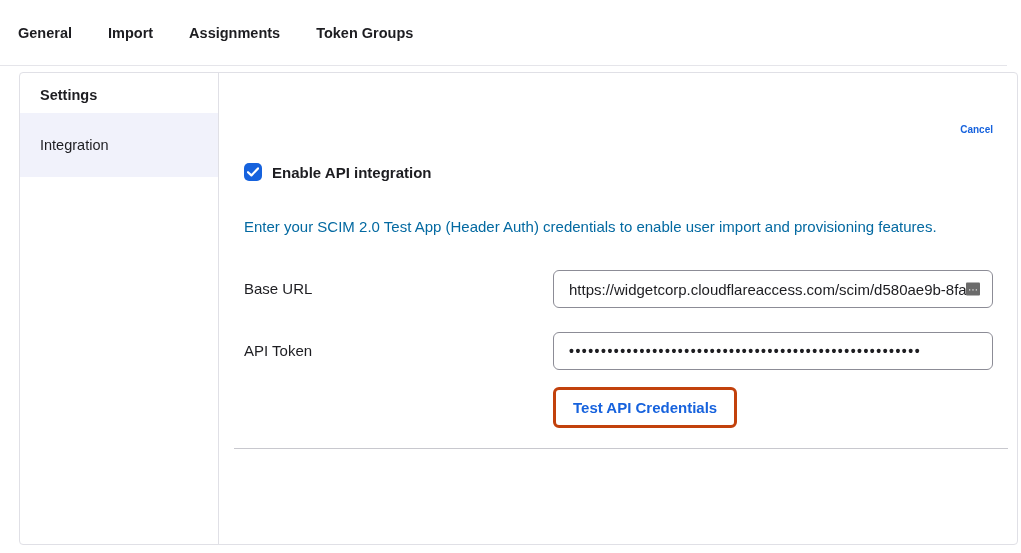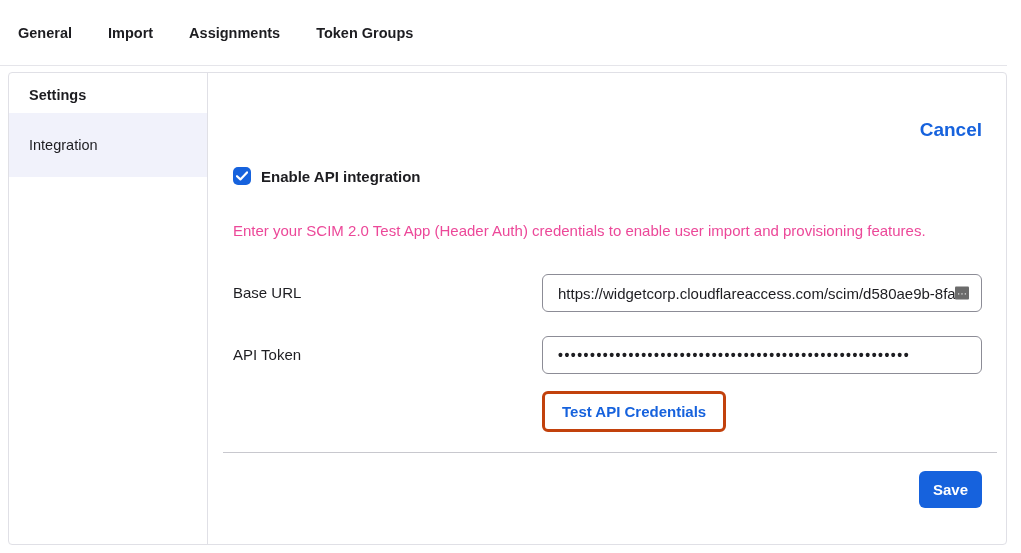--- a/index.html
+++ b/index.html
@@ -38,21 +38,21 @@
     position: absolute;
     left: 0; right: 0; bottom: -1px;
     height: 3px;
     background: #1662dd;
     border-radius: 2px;
   }
 
   
   .panel {
     position: absolute;
-    left: 8px; top: 72px;
+    left: 19px; top: 72px;
     width: 999px; height: 473px;
     border: 1px solid #e0e0e6;
     border-radius: 4px;
     background: #fff;
     display: flex;
   }
 
   
   .sidebar {
     width: 199px;
@@ -74,21 +74,21 @@
 
   
   .content {
     flex: 1;
     padding: 0 24px 0 25px;
   }
   .cancel-row { margin-top: 46px; text-align: right; }
   .cancel-link {
     color: #1662dd;
     font-weight: bold;
-    font-size: 19px;
+    font-size: 10px;
     cursor: pointer;
     text-decoration: none;
   }
 
   .checkbox-row {
     margin-top: 26px;
     display: flex;
     align-items: center;
     gap: 10px;
   }
@@ -99,21 +99,21 @@
     display: flex;
     align-items: center;
     justify-content: center;
     cursor: pointer;
     flex: none;
   }
   .checkbox-label { font-weight: bold; font-size: 15px; }
 
   .description {
     margin-top: 36px;
-    color: #ec4899;
+    color: #0369a1;
     font-size: 15px;
     line-height: 1.35;
   }
 
   .field-row { display: flex; align-items: flex-start; }
   .field-row.first { margin-top: 33px; }
   .field-row.second { margin-top: 24px; }
   .field-label {
     flex: 0 0 309px;
     font-size: 15px;
@@ -229,18 +229,15 @@
         <input class="textfield token" type="text" value="•••••••••••••••••••••••••••••••••••••••••••••••••••••••" style="">
       </div>
     </div>
 
     <div class="test-btn-row">
       <button class="test-btn">Test API Credentials</button>
     </div>
 
     <hr class="divider">
 
-    <div class="save-row">
-      <button class="save-btn">Save</button>
-    </div>
 
   </div>
 </section>
 
 </body></html>

